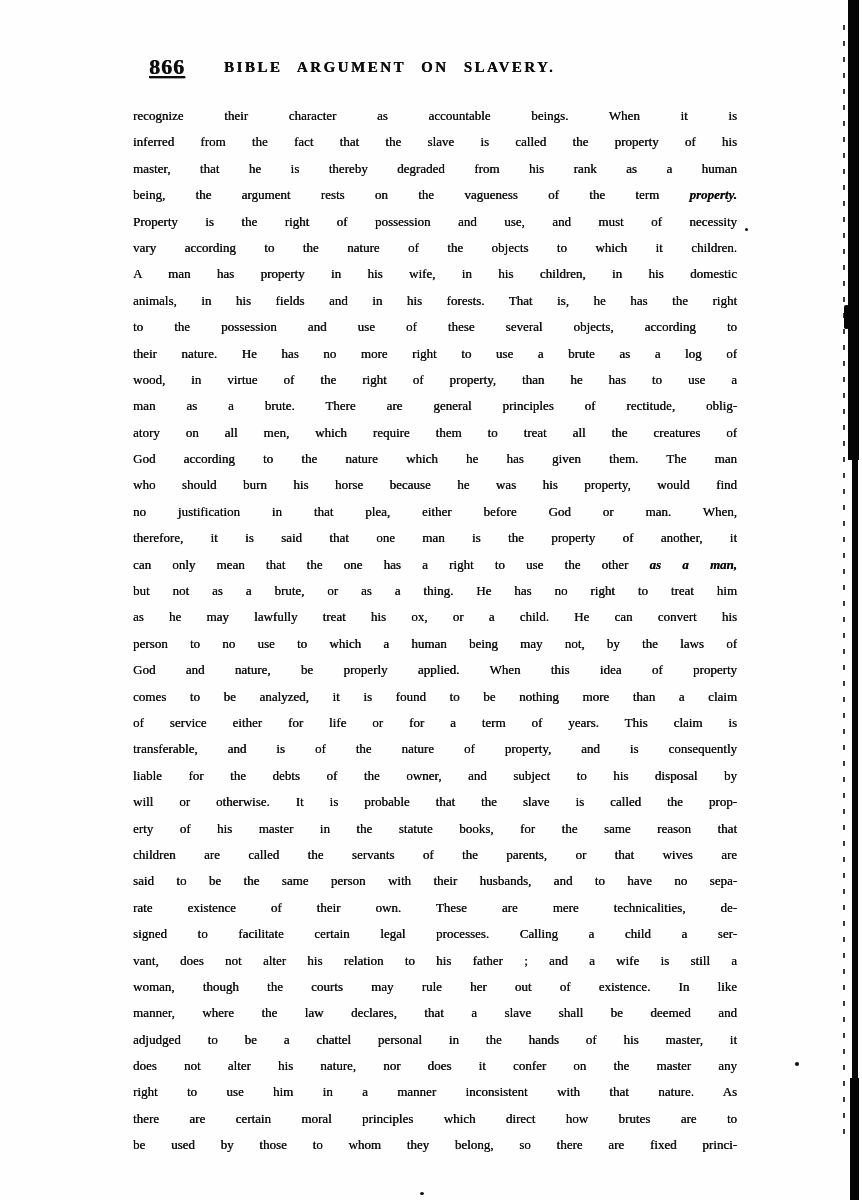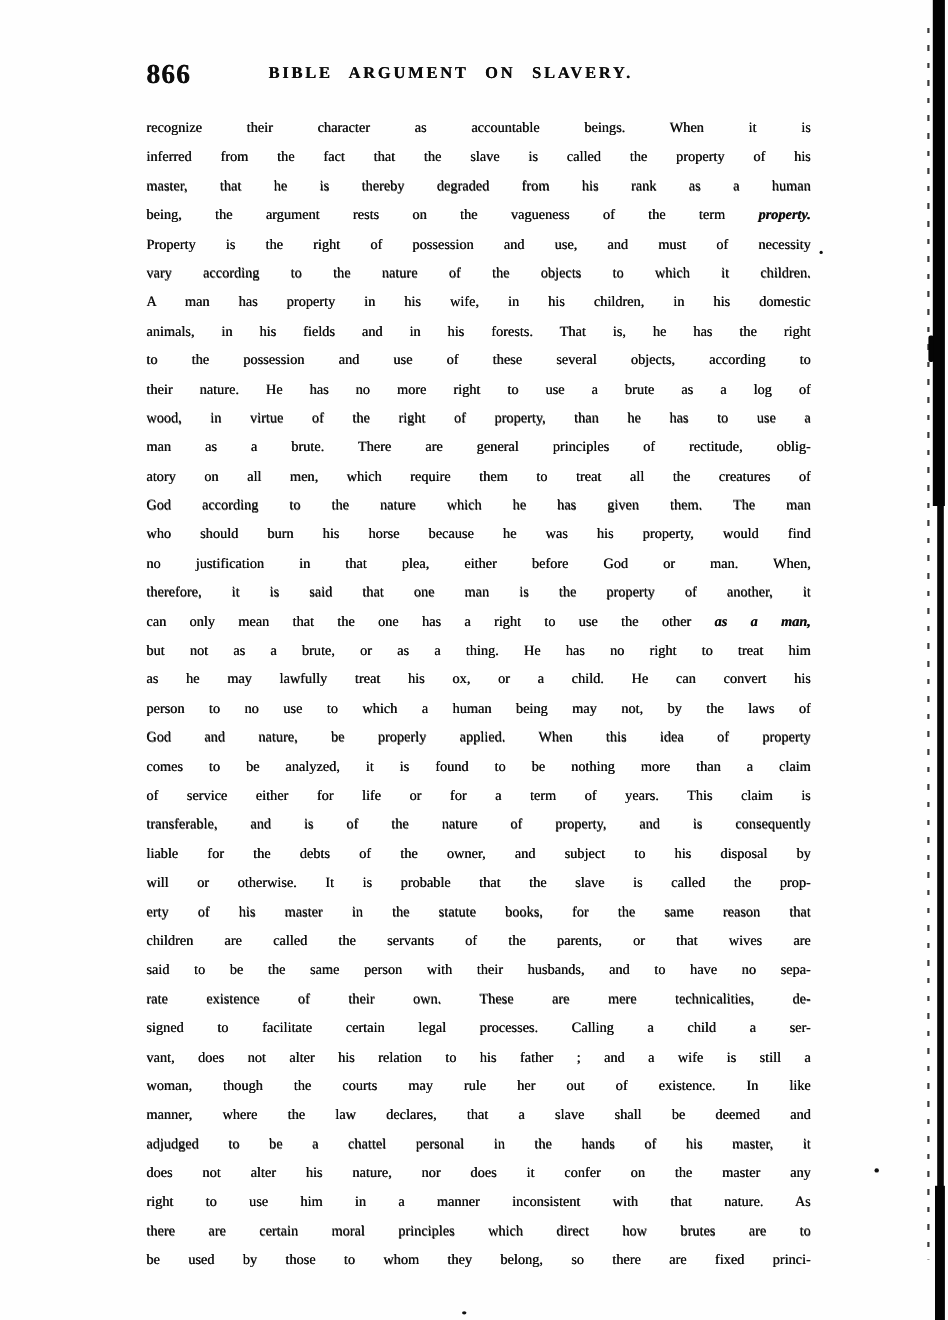--- a/index.html
+++ b/index.html
@@ -21,30 +21,31 @@
     left: 133px;
     top: 56px;
     width: 604px;
   }
   .header {
     position: relative;
     height: 30px;
   }
   .page-number {
     position: absolute;
-    left: 0;
+    left: 16px;
     top: -2px;
-    font-size: 25px;
+    font-size: 22px;
     letter-spacing: 1px;
     font-weight: 600;
     text-shadow: 0.4px 0.4px 0 #222;
+    text-decoration: underline;
   }
   .running-head {
     position: absolute;
-    left: 111px;
+    left: 91px;
     top: 3px;
     font-size: 15px;
     font-weight: 700;
     letter-spacing: 2.5px;
     word-spacing: 9px;
     text-shadow: 0.3px 0.3px 0 #222;
     white-space: nowrap;
   }
   .body-text {
     margin-top: 17px;

